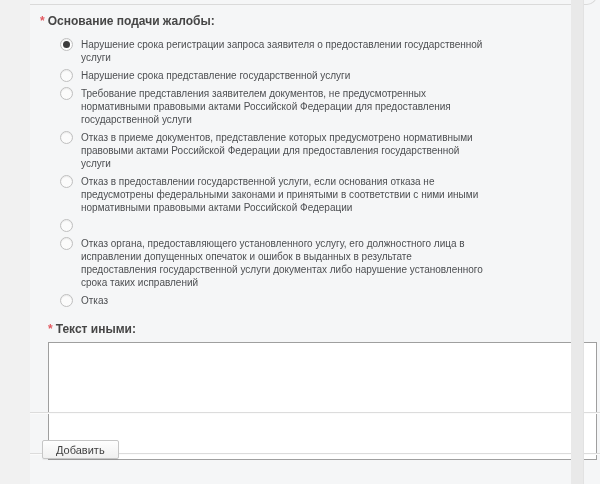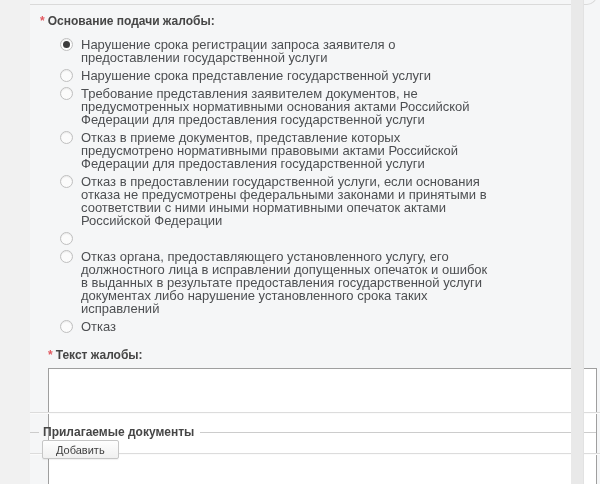--- a/index.html
+++ b/index.html
@@ -46,21 +46,21 @@
     border: 1px solid #bfbfbf; border-radius: 50%;
     background: #fbfbfb; position: relative; margin-top: 0;
     box-shadow: inset 0 1px 1px rgba(0,0,0,0.07);
   }
   .radio.checked { background: #ffffff; }
   .radio.checked::after {
     content: ""; position: absolute; left: 2px; top: 2px; right: 2px; bottom: 2px;
     border-radius: 50%; background: #3d3d3d;
   }
   .option-label {
-    font-size: 13px; line-height: 13px; color: #4d4f52; max-width: 408px;
+    font-size: 10px; line-height: 13px; color: #4d4f52; max-width: 408px;
   }
   .complaint-label { margin: 15px 0 0 8px; }
   .complaint-area {
     display: block; margin: 6px 0 0 8px;
     width: 543px; height: 112px;
     background: #ffffff; border: 1px solid #9f9f9f;
     resize: none; outline: none;
     font-family: "Liberation Sans", sans-serif; font-size: 12px; color: #4d4f52;
   }
   .divider {
@@ -106,56 +106,51 @@
       <label class="option">
         <span class="radio checked"></span>
         <span class="option-label">Нарушение срока регистрации запроса заявителя о предоставлении государственной услуги</span>
       </label>
       <label class="option">
         <span class="radio"></span>
         <span class="option-label">Нарушение срока представление государственной услуги</span>
       </label>
       <label class="option">
         <span class="radio"></span>
-        <span class="option-label">Требование представления заявителем документов, не предусмотренных нормативными основания актами Российской Федерации для предоставления государственной услуги</span>
+        <span class="option-label">Требование представления заявителем документов, не предусмотренных нормативными правовыми актами Российской Федерации для предоставления государственной услуги</span>
       </label>
       <label class="option">
         <span class="radio"></span>
         <span class="option-label">Отказ в приеме документов, представление которых предусмотрено нормативными правовыми актами Российской Федерации для предоставления государственной услуги</span>
       </label>
       <label class="option">
         <span class="radio"></span>
-        <span class="option-label">Отказ в предоставлении государственной услуги, если основания отказа не предусмотрены федеральными законами и принятыми в соответствии с ними иными нормативными опечаток актами Российской Федерации</span>
+        <span class="option-label">Отказ в предоставлении государственной услуги, если основания отказа не предусмотрены федеральными законами и принятыми в соответствии с ними иными нормативными правовыми актами Российской Федерации</span>
       </label>
       <label class="option">
         <span class="radio"></span>
       </label>
       <label class="option">
         <span class="radio"></span>
         <span class="option-label">Отказ органа, предоставляющего установленного услугу, его должностного лица в исправлении допущенных опечаток и ошибок в выданных в результате предоставления государственной услуги документах либо нарушение установленного срока таких исправлений</span>
       </label>
       <label class="option">
         <span class="radio"></span>
         <span class="option-label">Отказ</span>
       </label>
     </div>
 
     <div class="field-label complaint-label">
-      <span class="req">*</span><span>Текст жалобы:</span>
+      <span class="req">*</span><span>Текст иными:</span>
     </div>
 
     <textarea class="complaint-area" style=""></textarea>
   </div>
 
   <div class="divider divider-1"></div>
 
-  <div class="attachments-legend">
-    <span class="legend-line left"></span>
-    <span class="attachments-title">Прилагаемые документы</span>
-    <span class="legend-line right"></span>
-  </div>
 
   <div class="divider divider-2"></div>
 
   <button class="add-button">Добавить</button>
 </div>
 
 <div class="gutter"></div>
 
 </body></html>

